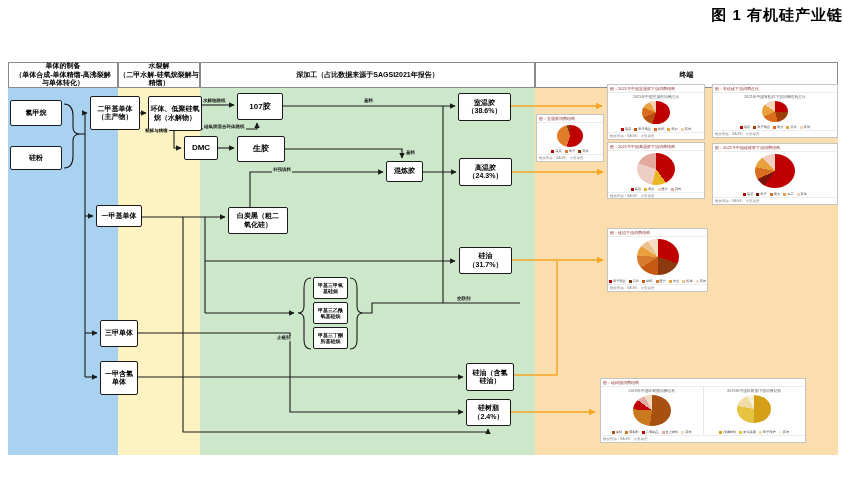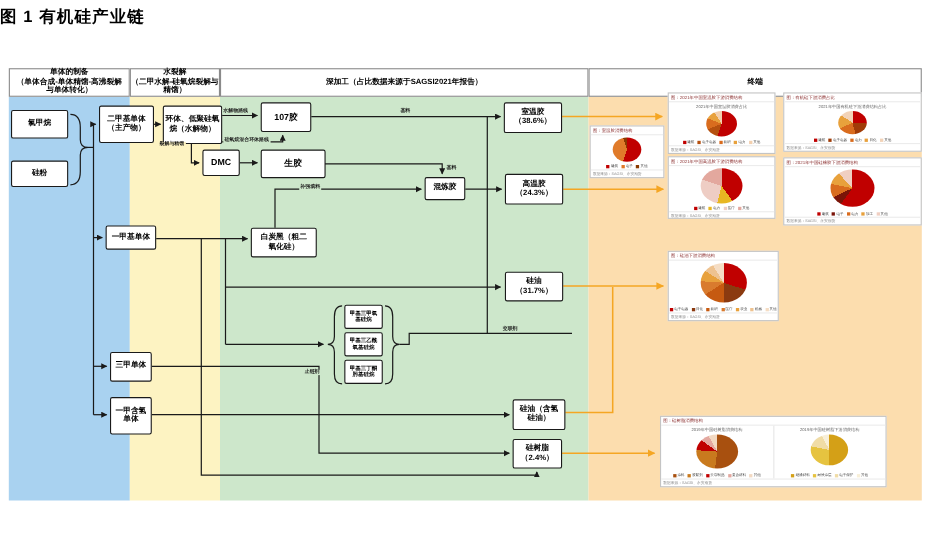--- a/index.html
+++ b/index.html
@@ -1,17 +1,17 @@
 <!DOCTYPE html>
 <html><head>
 <meta charset="utf-8">
 <style>
   html,body{margin:0;padding:0;background:#fff;font-family:"Liberation Sans",sans-serif;}
   #stage{position:relative;width:843px;height:495px;background:#fff;overflow:hidden;}
-  .title{position:absolute;top:6px;left:0;width:100%;text-align:left;font-size:15px;font-weight:bold;color:#000;letter-spacing:1px;}
+  .title{position:absolute;top:6px;left:0;width:100%;text-align:right;font-size:15px;font-weight:bold;color:#000;letter-spacing:1px;}
   .source{position:absolute;right:14px;bottom:6px;font-size:13px;color:#9a9a9a;letter-spacing:2px;}
   .band{position:absolute;top:88px;height:367px;z-index:0;}
   .hdr{position:absolute;top:62px;height:26px;background:#fff;border:1px solid #8a8a8a;box-sizing:border-box;
        display:flex;align-items:center;justify-content:center;text-align:center;
        font-size:7px;font-weight:bold;line-height:1.25;white-space:pre-line;z-index:2;}
   svg.wires{position:absolute;left:0;top:0;z-index:1;}
   .node{position:absolute;background:#fff;border:1.4px solid #1a1a1a;border-radius:2px;box-sizing:border-box;
         display:flex;align-items:center;justify-content:center;text-align:center;
         font-size:7px;font-weight:bold;line-height:1.2;white-space:pre-line;z-index:3;padding:1px;}
   .elabel{position:absolute;font-size:4.5px;font-weight:bold;color:#1a1a1a;line-height:1;z-index:4;padding:0 1px;}
@@ -103,21 +103,21 @@
   <div class="node" style="left:90px;top:96px;width:50px;height:34px;">二甲基单体
 （主产物）</div>
   <div class="node" style="left:96px;top:205px;width:46px;height:22px;">一甲基单体</div>
   <div class="node" style="left:100px;top:320px;width:38px;height:27px;">三甲单体</div>
   <div class="node" style="left:100px;top:361px;width:38px;height:34px;">一甲含氢
 单体</div>
   <div class="node" style="left:148px;top:96px;width:54px;height:35px;">环体、低聚硅氧
 烷（水解物）</div>
   <div class="node" style="left:184px;top:136px;width:34px;height:24px;font-size:8px;">DMC</div>
   <div class="node" style="left:237px;top:93px;width:46px;height:27px;font-size:8px;">107胶</div>
-  <div class="node" style="left:237px;top:136px;width:59px;height:26px;font-size:8px;">生胶</div>
+  <div class="node" style="left:237px;top:136px;width:48px;height:26px;font-size:8px;">生胶</div>
   <div class="node" style="left:228px;top:207px;width:60px;height:27px;">白炭黑（粗二
 氧化硅）</div>
   <div class="node" style="left:386px;top:161px;width:37px;height:21px;">混炼胶</div>
   <div class="node" style="left:458px;top:93px;width:53px;height:28px;">室温胶
 （38.6%）</div>
   <div class="node" style="left:459px;top:158px;width:53px;height:28px;">高温胶
 （24.3%）</div>
   <div class="node" style="left:459px;top:247px;width:53px;height:27px;">硅油
 （31.7%）</div>
   <div class="node" style="left:313px;top:277px;width:35px;height:22px;font-size:5px;border-width:1px;">甲基三甲氧

